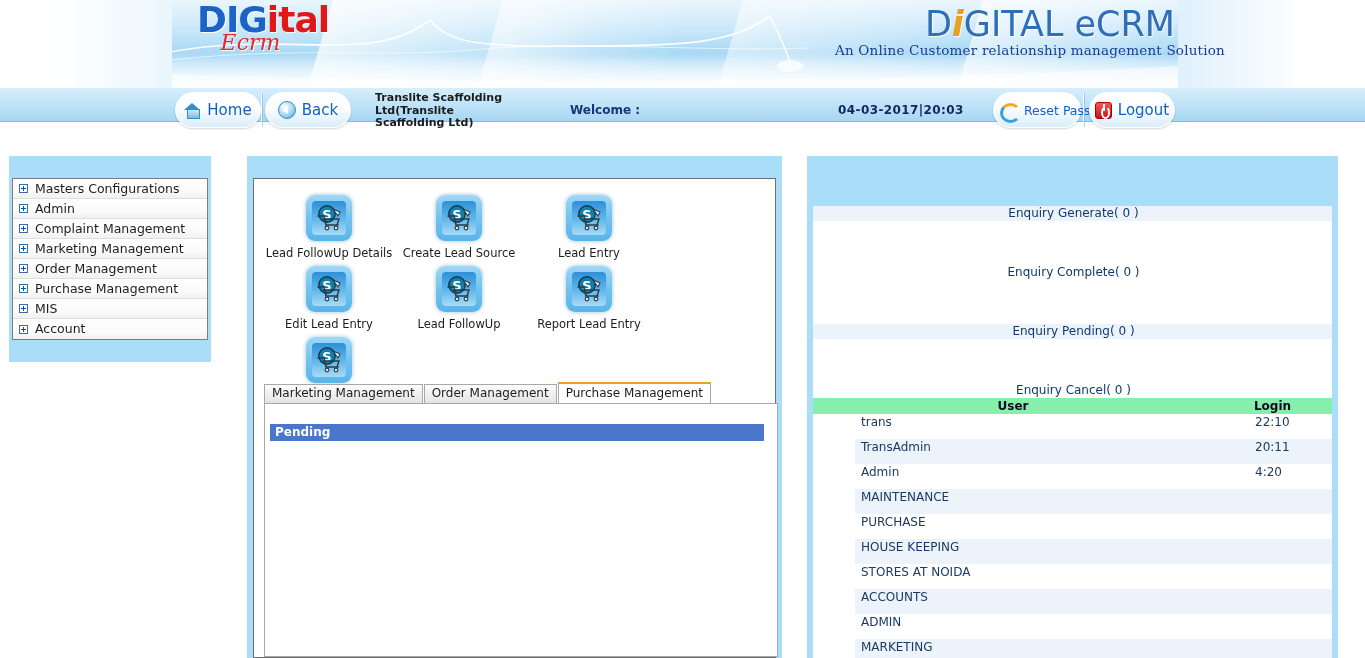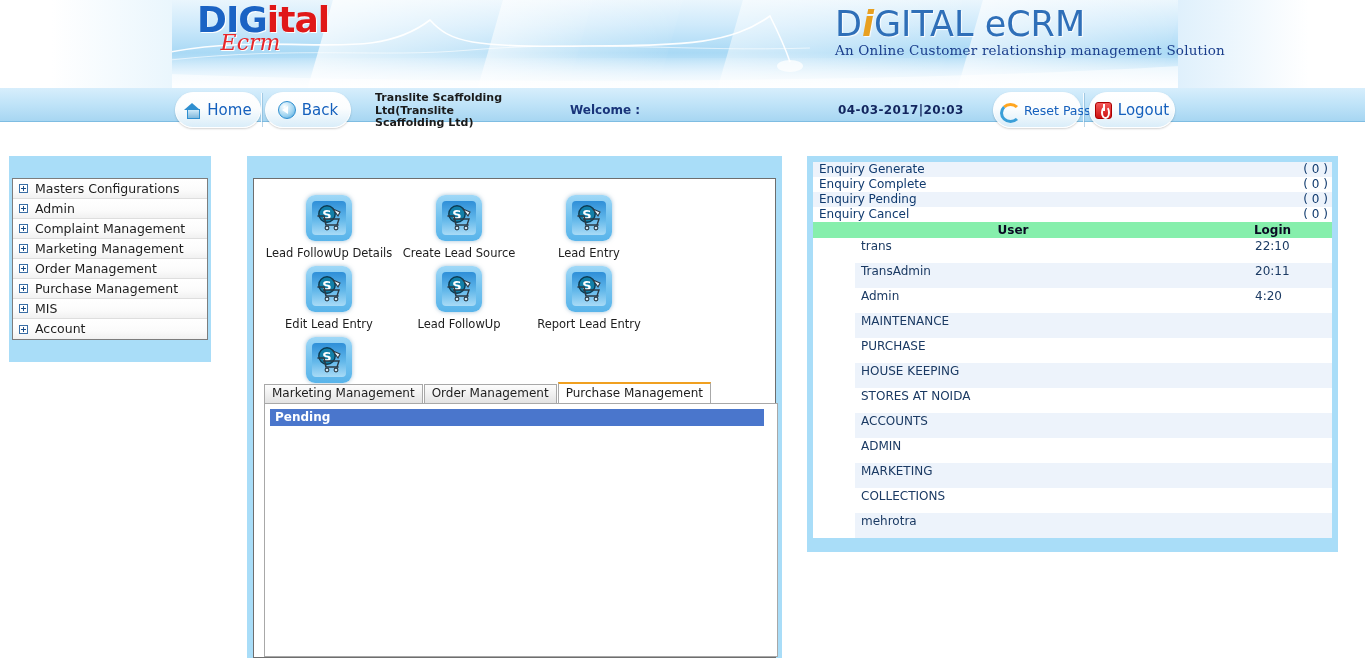--- a/index.html
+++ b/index.html
@@ -60,21 +60,21 @@
   #logo-left .c-red  { color: #e01818; text-shadow: 1px 1px 0 #ffffff; text-align: right; }
   #logo-left .lg-sub {
     display: block; margin-top: -6px;
     font-family: "DejaVu Serif", serif;
     font-size: 22px; font-style: italic; font-weight: normal;
     color: #e8262a; text-shadow: 1px 1px 0 #ffffff;
   }
 
   
   #logo-right {
-    position: absolute; right: 190px; top: 4px; width: 340px; text-align: left;
+    position: absolute; right: 190px; top: 4px; width: 340px; text-align: right;
   }
   #logo-right .lr-main {
     font-size: 35px; font-weight: normal; color: #2f6fb8;
     letter-spacing: 0px; white-space: nowrap;
     text-shadow: 1px 1px 1px rgba(255,255,255,0.9);
   }
   #logo-right .lr-main .ital { font-style: italic; color: #e8a020; font-weight: bold; }
   #logo-right .lr-sub {
     font-family: "DejaVu Serif", serif;
     font-size: 13.5px; color: #1b3e8c; white-space: nowrap;
@@ -262,42 +262,42 @@
     border-top: 2px solid #f0a020;
     height: 21px; line-height: 18px;
     border-left: 1px solid #a8a8a8; border-right: 1px solid #a8a8a8;
     font-weight: normal;
     position: relative; z-index: 3;
   }
   #tab-panel {
     position: absolute; left: 10px; top: 224px; width: 514px; bottom: 0;
     border: 1px solid #a8a8a8; border-top: 1px solid #a8a8a8;
     background: #ffffff;
-    padding: 5px 5px 0 5px;
+    padding: 20px 5px 0 5px;
   }
   #pending-bar {
     height: 17px; line-height: 17px;
     background: #4a76cc;
     color: #ffffff; font-weight: bold; font-size: 12px;
     padding-left: 5px;
     width: 494px;
   }
 
   
   #right-col {
     position: absolute; left: 807px; top: 23px; width: 531px;
     background: #a9ddf8;
     padding: 6px 0 14px 0;
   }
   #right-inner { width: 519px; margin: 0 auto; background: #ffffff; }
 
   .enq-row {
     height: 15px; line-height: 15px; font-size: 12px; color: #103a6e;
-    display: flex; justify-content: space-between;
-    padding: 0 4px 0 6px; cursor: pointer;
+    display: flex; justify-content: center;
+    padding: 0 4px 0 6px; cursor: pointer; margin-top: 44px;
   }
   .enq-row.alt { background: #edf3fb; }
   .enq-row .cnt { color: #103a6e; }
 
   .user-head {
     height: 16px; line-height: 16px;
     background: #86efac; color: #0a0a23;
     font-size: 12px; font-weight: bold;
     display: flex;
   }

